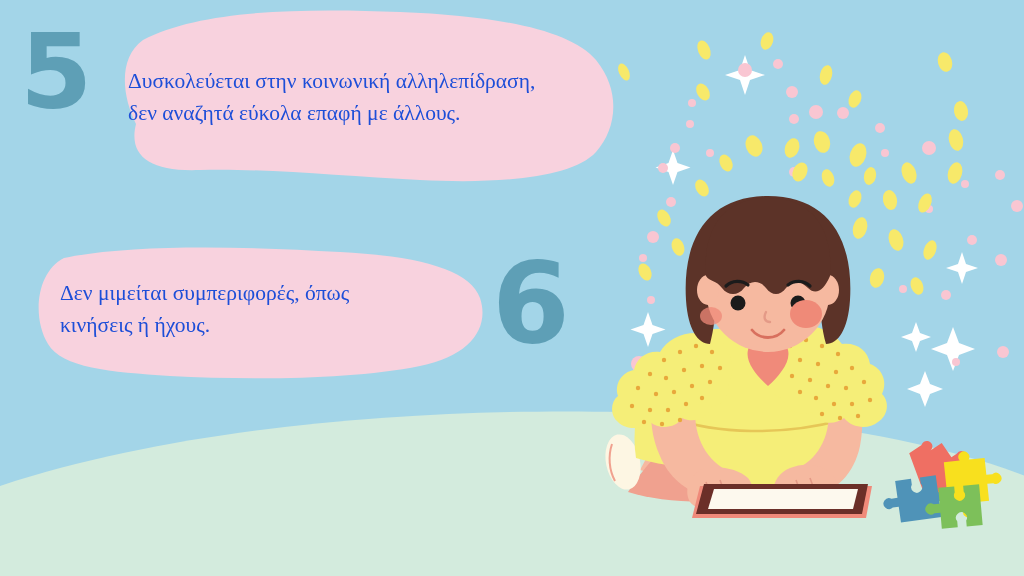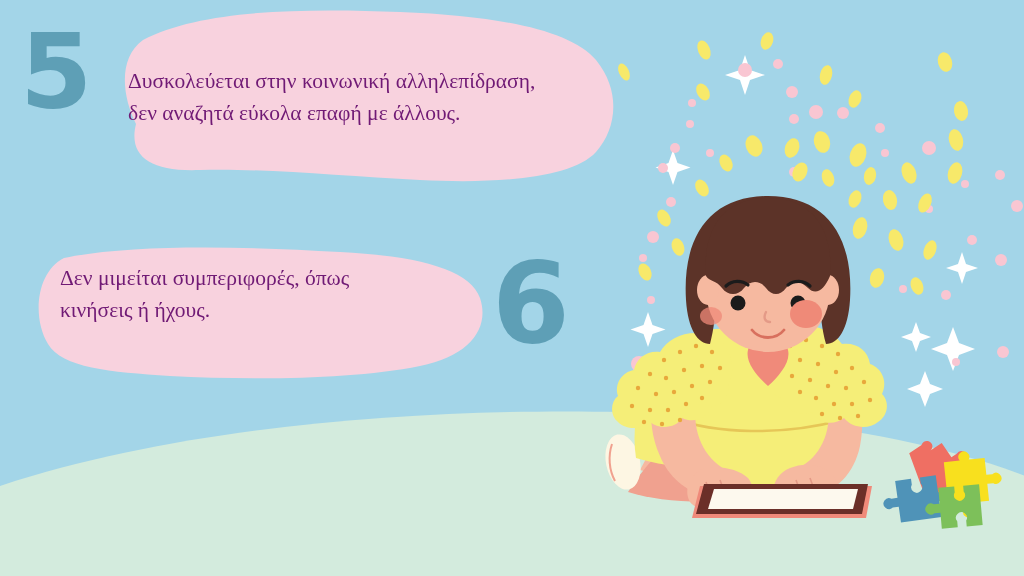--- a/index.html
+++ b/index.html
@@ -16,28 +16,28 @@
     font-weight:bold;
     color:#5e9fb6;
     line-height:1;
     letter-spacing:-2px;
     user-select:none;
   }
   #num5{left:20px;top:20px;font-size:104px;}
   #num6{left:492px;top:247px;font-size:112px;}
   .bubble-text{
     position:absolute;
-    color:#701a75;
+    color:#1d4ed8;
     font-family:"Liberation Serif", serif;
     font-size:21.5px;
     line-height:1.48;
     white-space:pre-line;
   }
   #text1{left:128px;top:66px;width:500px;}
-  #text2{left:60px;top:263px;width:430px;font-family:Liberation Serif, serif;}
+  #text2{left:60px;top:278px;width:430px;font-family:Liberation Serif, serif;}
 </style>
 </head>
 <body>
 
 <div id="slide">
 
   <svg class="layer" viewBox="0 0 1024 576" xmlns="http://www.w3.org/2000/svg">
 
     <rect x="0" y="0" width="1024" height="576" fill="#a3d5e8"></rect>
 

